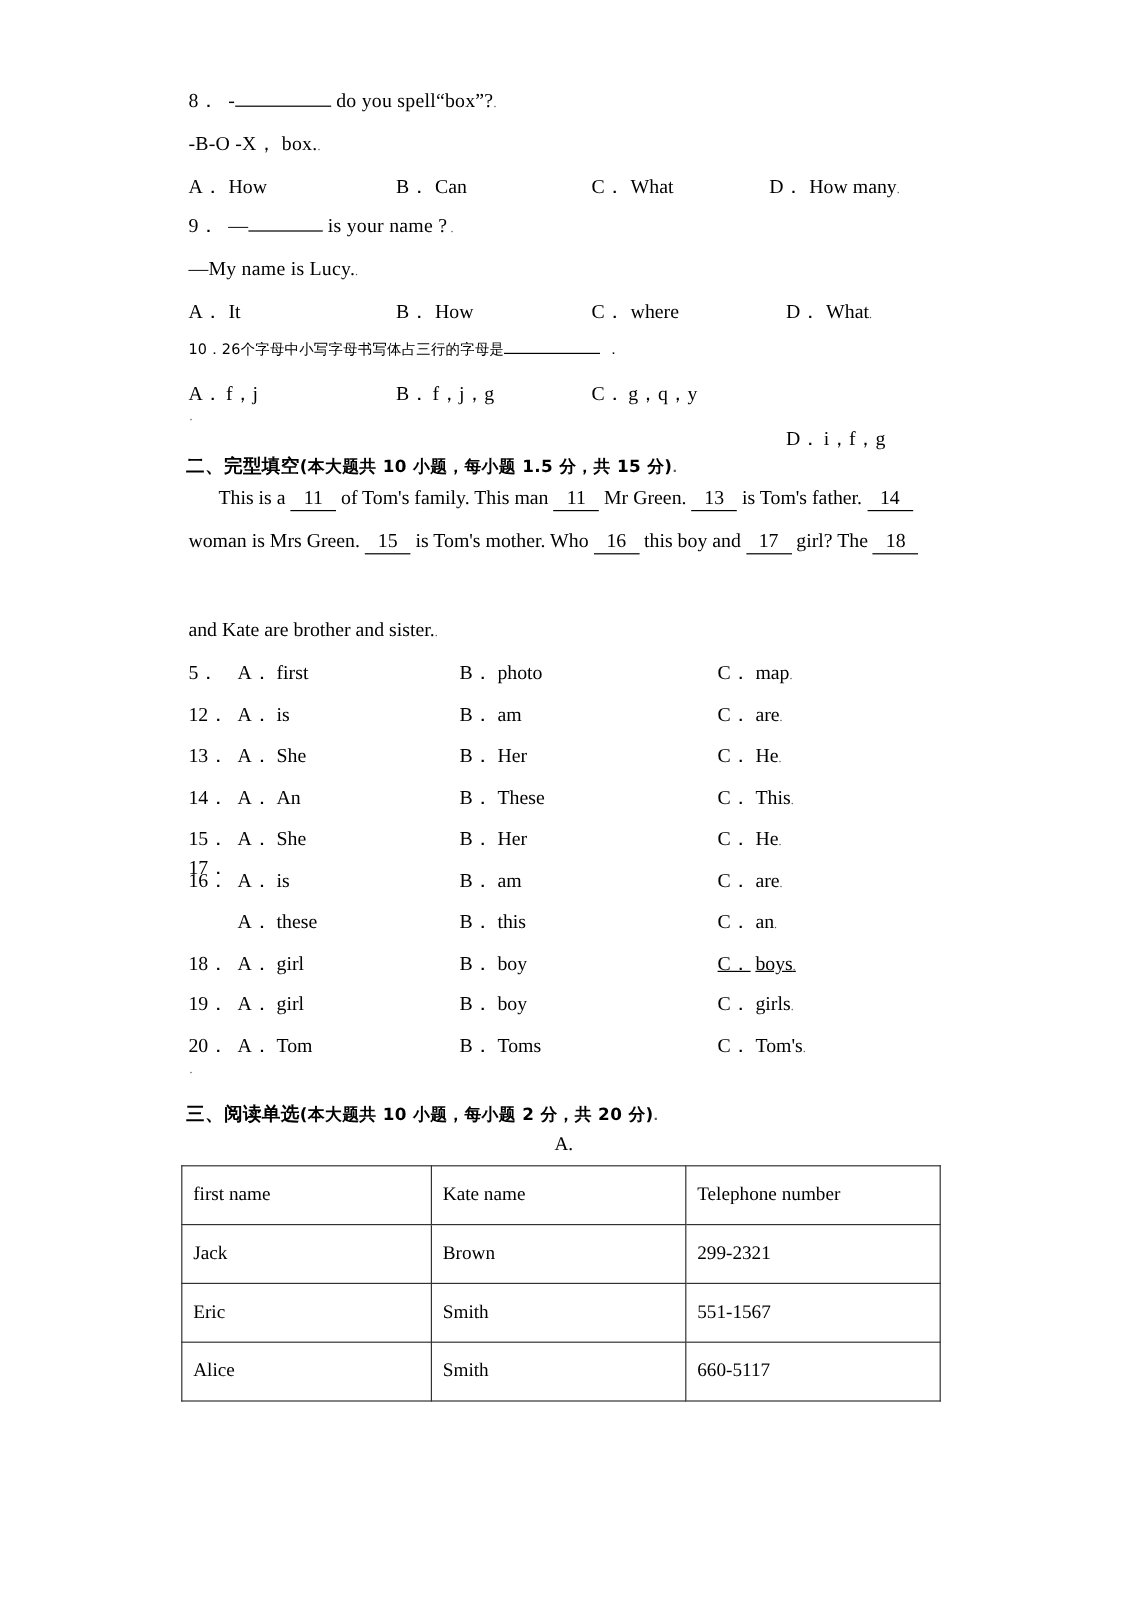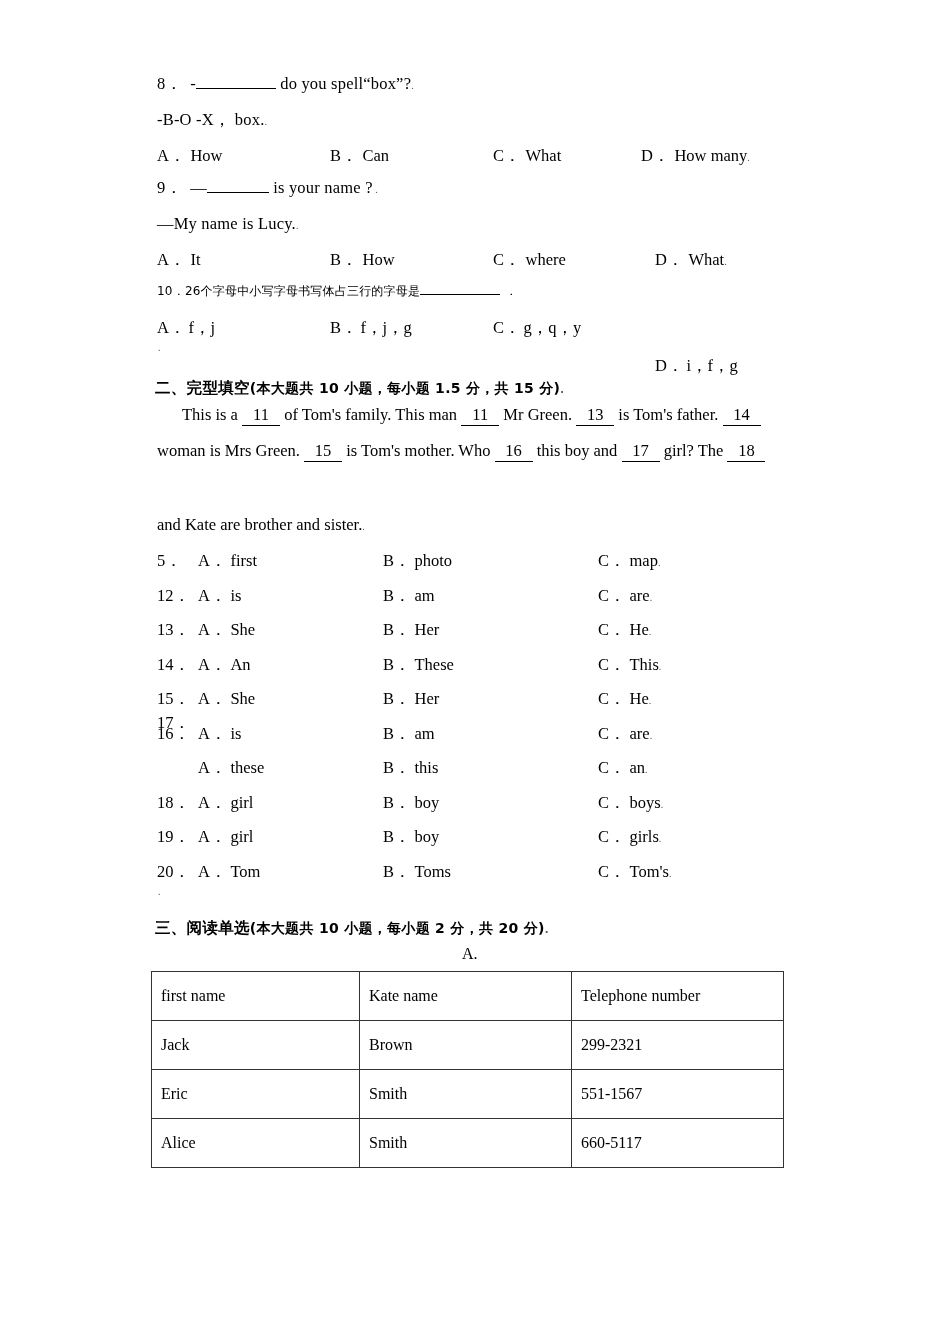--- a/index.html
+++ b/index.html
@@ -213,21 +213,21 @@
   <div class="opt" style="left:598px; top:723px;"><span>C．</span><span style="display:inline-block;width:4px;"></span><span>are</span><span class="tiny-dot" style="position:static;">.</span></div>
 
   <div class="opt" style="left:157px; top:712px;"><span>17．</span></div>
   <div class="opt" style="left:198px; top:757px;"><span>A．</span><span style="display:inline-block;width:4px;"></span><span>these</span></div>
   <div class="opt" style="left:383px; top:757px;"><span>B．</span><span style="display:inline-block;width:4px;"></span><span>this</span></div>
   <div class="opt" style="left:598px; top:757px;"><span>C．</span><span style="display:inline-block;width:4px;"></span><span>an</span><span class="tiny-dot" style="position:static;">.</span></div>
 
   <div class="opt" style="left:157px; top:792px;"><span>18．</span></div>
   <div class="opt" style="left:198px; top:792px;"><span>A．</span><span style="display:inline-block;width:4px;"></span><span>girl</span></div>
   <div class="opt" style="left:383px; top:792px;"><span>B．</span><span style="display:inline-block;width:4px;"></span><span>boy</span></div>
-  <div class="opt" style="left:598px; top:792px;"><span>C．</span><span style="display:inline-block;width:4px;"></span><span>boys</span><span class="tiny-dot" style="position:static;">.</span></div>
+  <div class="opt" style="left:598px; top:792px;text-decoration:underline;"><span>C．</span><span style="display:inline-block;width:4px;"></span><span>boys</span><span class="tiny-dot" style="position:static;">.</span></div>
 
   <div class="opt" style="left:157px; top:826px;"><span>19．</span></div>
   <div class="opt" style="left:198px; top:826px;"><span>A．</span><span style="display:inline-block;width:4px;"></span><span>girl</span></div>
   <div class="opt" style="left:383px; top:826px;"><span>B．</span><span style="display:inline-block;width:4px;"></span><span>boy</span></div>
   <div class="opt" style="left:598px; top:826px;"><span>C．</span><span style="display:inline-block;width:4px;"></span><span>girls</span><span class="tiny-dot" style="position:static;">.</span></div>
 
   <div class="opt" style="left:157px; top:861px;"><span>20．</span></div>
   <div class="opt" style="left:198px; top:861px;"><span>A．</span><span style="display:inline-block;width:4px;"></span><span>Tom</span></div>
   <div class="opt" style="left:383px; top:861px;"><span>B．</span><span style="display:inline-block;width:4px;"></span><span>Toms</span></div>
   <div class="opt" style="left:598px; top:861px;"><span>C．</span><span style="display:inline-block;width:4px;"></span><span>Tom's</span><span class="tiny-dot" style="position:static;">.</span></div>

